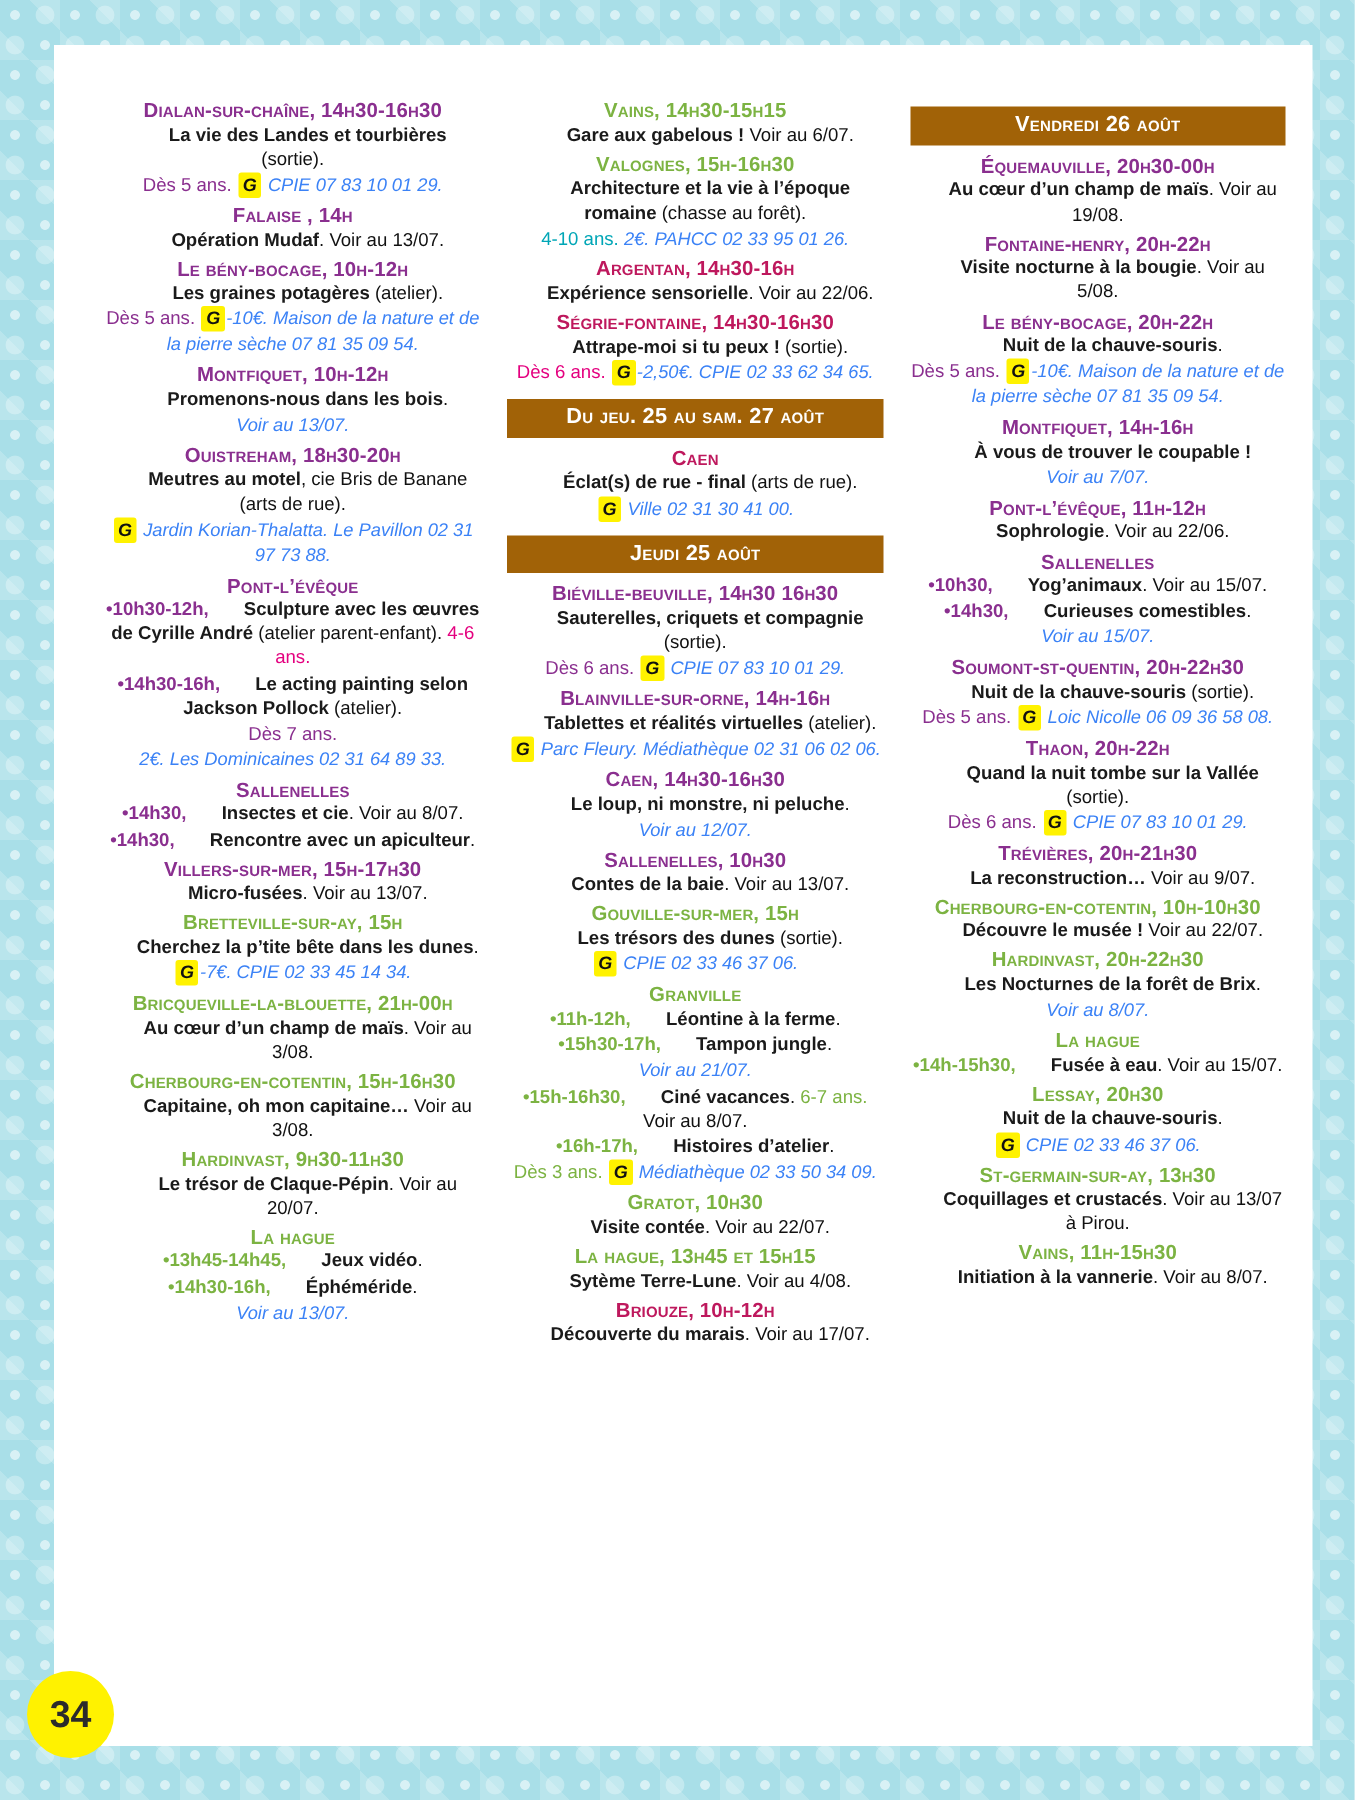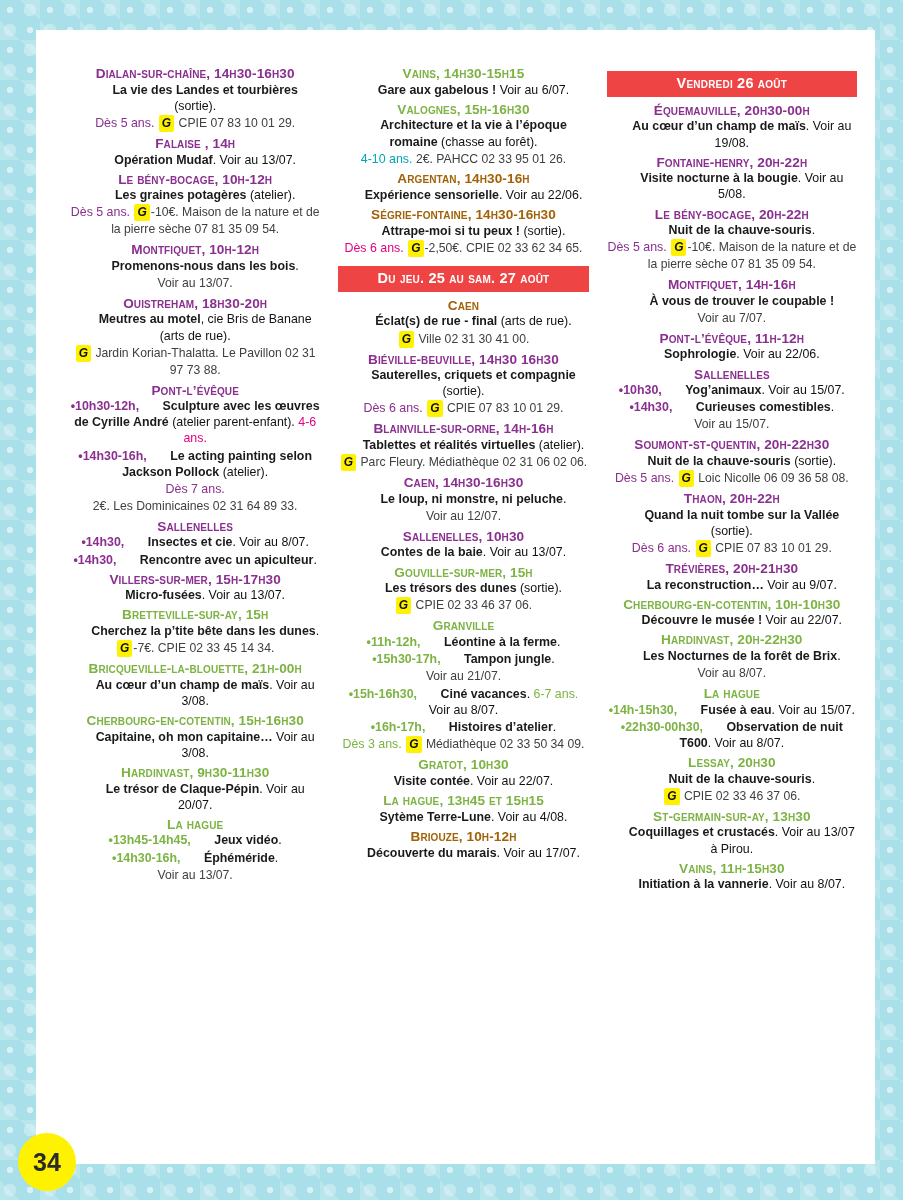--- a/index.html
+++ b/index.html
@@ -53,60 +53,60 @@
     font-size:13.6px;
     letter-spacing:.1px;
     font-variant:small-caps;
     text-transform:lowercase;
     line-height:1.15;
     margin-top:4px;
   }
   .town:first-letter{text-transform:uppercase;}
   .t-purple{color:#8a2f8f;}
   .t-green{color:#7cb342;}
-  .t-pink{color:#a16207;}
+  .t-pink{color:#be185d;}
   .desc{font-size:12.4px;color:#111;}
   .bold{font-weight:bold;padding-left:20px;}
   .ages{font-weight:normal;}
   .ages.pink{color:#e4007f;}
   .ages.purple{color:#8a2f8f;}
   .ages.green{color:#7cb342;}
   .ages.teal{color:#00a6b6;}
-  .info{font-size:12.2px;color:#404040;}
+  .info{font-size:12.2px;color:#3b82f6;font-style:italic;}
   .hour{font-weight:bold;}
   .hour.purple{color:#8a2f8f;}
   .hour.green{color:#7cb342;}
   
   .g-badge{
     display:inline-block;
     background:#fff200;
     color:#111;
     font-weight:bold;
     font-style:italic;
     font-size:12px;
     line-height:1;
     padding:2px 3px 3px 3px;
     border-radius:2px;
     margin:0 1px;
   }
   .daybar{
-    background:#ef4444;
+    background:#a16207;
     color:#ffffff;
     font-weight:bold;
     font-size:14.5px;
     font-variant:small-caps;
     padding:3px 8px 4px 8px;
     margin:9px 0 6px 0;
     display:block;
     letter-spacing:.2px;
     break-inside:avoid-column;
   }
   .page-num{
     position:absolute;
-    left:18px;bottom:9px;
+    left:18px;bottom:28px;
     width:58px;height:58px;
     background:#fff200;
     border-radius:50%;
     display:flex;align-items:center;justify-content:center;
     font-weight:bold;font-size:25px;color:#2b2b2b;
     font-family:"Liberation Sans", sans-serif;
   }
 </style>
 </head>
 <body>
@@ -198,20 +198,21 @@
         <div class="town t-pink">Ségrie-Fontaine, 14h30-16h30</div>
         <div class="entry"><span class="bold">Attrape-moi si tu peux !</span><span class="desc"> (sortie).</span></div>
         <div class="entry"><span class="ages pink">Dès 6 ans.</span> <span class="g-badge">G</span><span class="info">-2,50€. CPIE 02 33 62 34 65.</span></div>
       </div>
       <div class="daybar">Du jeu. 25 au sam. 27 août</div>
       <div class="block">
         <div class="town t-pink">Caen</div>
         <div class="entry"><span class="bold">Éclat(s) de rue - final</span><span class="desc"> (arts de rue).</span></div>
         <div class="entry"><span class="g-badge">G</span><span class="info"> Ville 02 31 30 41 00.</span></div>
       </div>
+      <div class="daybar">Jeudi 25 août</div>
       <div class="block">
         <div class="town t-purple">Biéville-Beuville, 14h30 16h30</div>
         <div class="entry"><span class="bold">Sauterelles, criquets et compagnie</span><span class="desc"> (sortie).</span></div>
         <div class="entry"><span class="ages purple">Dès 6 ans.</span> <span class="g-badge">G</span><span class="info"> CPIE 07 83 10 01 29.</span></div>
       </div>
       <div class="block">
         <div class="town t-purple">Blainville-sur-Orne, 14h-16h</div>
         <div class="entry"><span class="bold">Tablettes et réalités virtuelles</span><span class="desc"> (atelier).</span></div>
         <div class="entry"><span class="g-badge">G</span><span class="info"> Parc Fleury. Médiathèque 02 31 06 02 06.</span></div>
       </div>
@@ -299,21 +300,20 @@
         <div class="entry"><span class="bold">Découvre le musée !</span><span class="desc"> Voir au 22/07.</span></div>
       </div>
       <div class="block">
         <div class="town t-green">Hardinvast, 20h-22h30</div>
         <div class="entry"><span class="bold">Les Nocturnes de la forêt de Brix</span><span class="desc">.</span></div>
         <div class="entry"><span class="info">Voir au 8/07.</span></div>
       </div>
       <div class="block">
         <div class="town t-green">La Hague</div>
         <div class="entry"><span class="hour green">•14h-15h30,</span> <span class="bold">Fusée à eau</span><span class="desc">. Voir au 15/07.</span></div>
-        <div class="entry"><span class="hour green">•22h30-00h30,</span> <span class="bold">Observation de nuit T600</span><span class="desc">. Voir au 8/07.</span></div>
       </div>
       <div class="block">
         <div class="town t-green">Lessay, 20h30</div>
         <div class="entry"><span class="bold">Nuit de la chauve-souris</span><span class="desc">.</span></div>
         <div class="entry"><span class="g-badge">G</span><span class="info"> CPIE 02 33 46 37 06.</span></div>
       </div>
       <div class="block">
         <div class="town t-green">St-Germain-sur-Ay, 13h30</div>
         <div class="entry"><span class="bold">Coquillages et crustacés</span><span class="desc">. Voir au 13/07 à Pirou.</span></div>
       </div>

